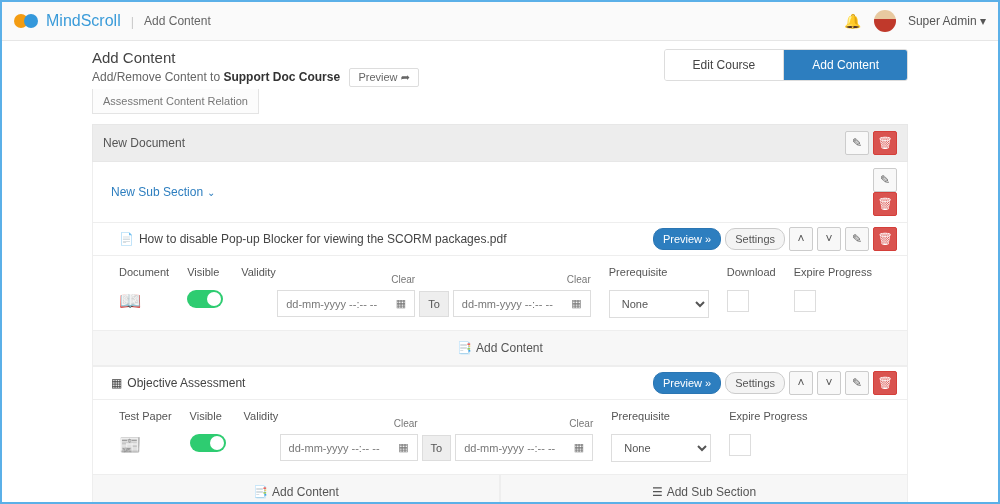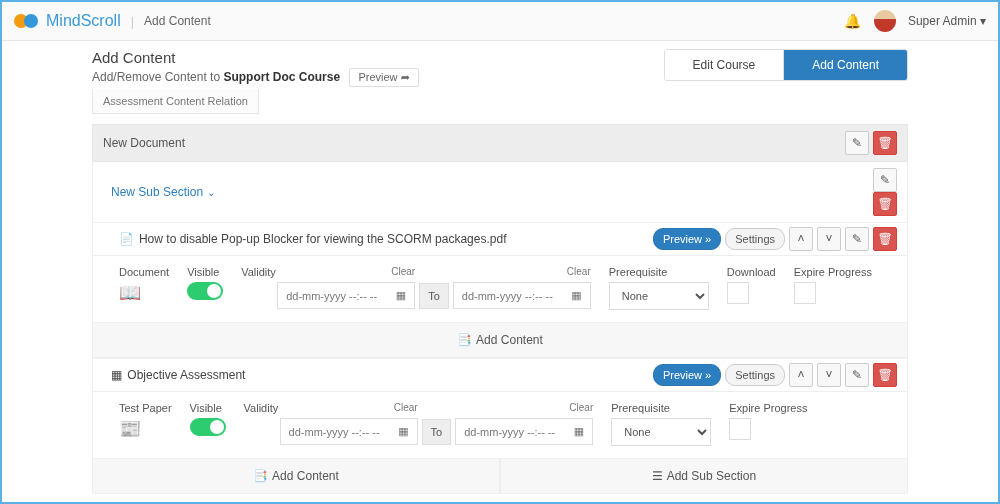--- a/index.html
+++ b/index.html
@@ -47,21 +47,21 @@
   .subbar .chev { color:#2d7ebf; font-size:10px; margin-left:4px; }
 
   
   .itembar { display:flex; align-items:center; padding:4px 10px 4px 26px; border:1px solid #eee; border-top:none; background:#fff; }
   .itembar .itemtitle { font-size:12px; color:#444; display:flex; align-items:center; gap:5px;}
   .itembar .right { margin-left:auto; display:flex; gap:4px; align-items:center; }
   .pill-btn { padding:4px 9px; font-size:11px; border-radius:10px; border:1px solid #ccc; background:#f4f4f4; color:#555; }
   .pill-btn.blue { background:#2d7ebf; border-color:#2b76b3; color:#fff; }
 
   .itemform { background:#fff; border:1px solid #eee; border-top:none; padding:10px 26px 12px 26px; display:flex; gap:18px; align-items:flex-start; flex-wrap:wrap; }
-  .col { display:flex; flex-direction:column; gap:4px; }
+  .col { display:flex; flex-direction:column; gap:12px; }
   .col .head { font-size:11px; color:#555; }
   .doc-icon { font-size:18px; }
 
   .toggle { width:36px; height:18px; border-radius:18px; background:#2ecc71; position:relative; }
   .toggle::after { content:""; position:absolute; width:14px; height:14px; background:#fff; border-radius:50%; top:2px; right:2px; }
 
   .validity-row { display:flex; align-items:flex-end; gap:4px;padding-left:36px; }
   .validity-row .datewrap { position:relative; }
   .date-input { border:1px solid #ddd; padding:6px 8px; font-size:11px; color:#777; width:138px; background:#fff; display:flex; justify-content:space-between; align-items:center;}
   .to-chip { border:1px solid #ddd; background:#eee; padding:6px 8px; font-size:11px; color:#555; }

